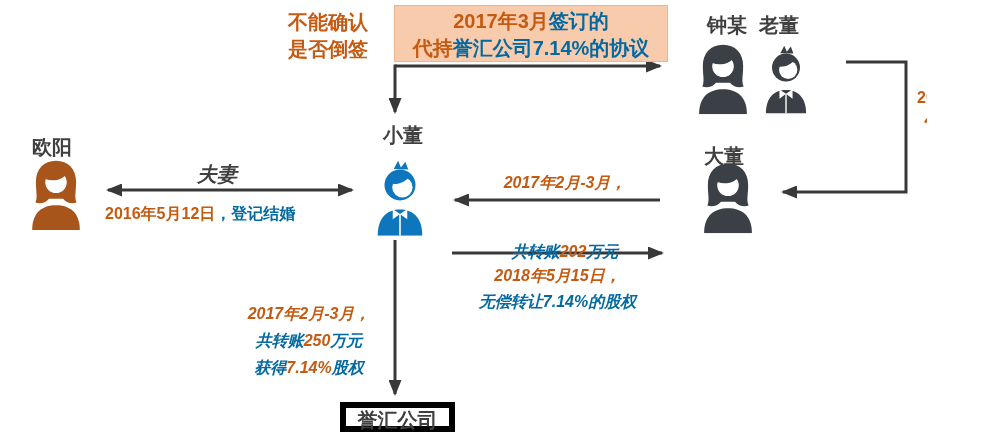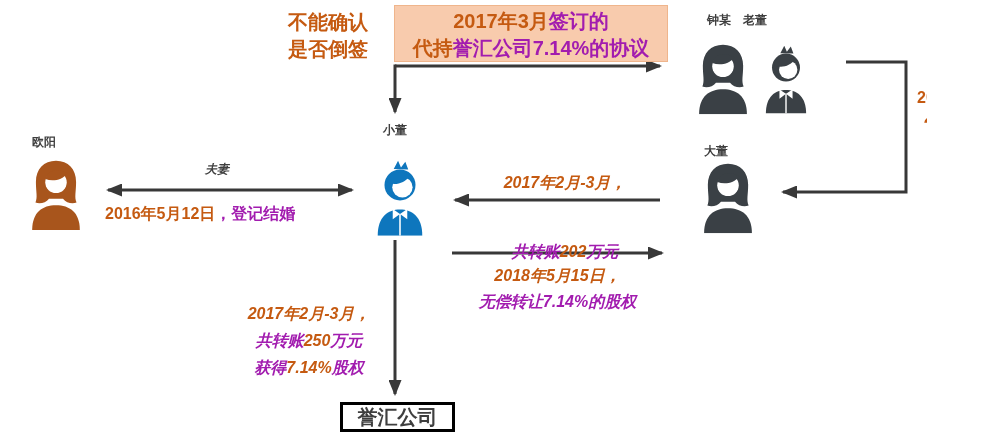--- a/index.html
+++ b/index.html
@@ -3,33 +3,33 @@
 <meta charset="utf-8">
 <style>
   html,body{margin:0;padding:0;background:#ffffff;}
   .canvas{
     position:relative;width:927px;height:437px;background:#ffffff;overflow:hidden;
     font-family:"Liberation Sans","DejaVu Sans",sans-serif;
     color:#3F3F3F;font-weight:600;
   }
   .abs{position:absolute;}
   .orange{color:#C55A11;}
-  .dark{color:#a21caf;}
-  .lbl{font-size:12px;white-space:nowrap;}
+  .dark{color:#0369a1;}
+  .lbl{font-size:20px;white-space:nowrap;}
   .anno{font-size:16px;line-height:27px;white-space:nowrap;}
   .center{text-align:center;font-style:italic;}
   .agreement-box{
     left:394px;top:5px;width:274px;height:57px;
     background:#F8CBAD;border:1px solid #EFB58C;
     font-size:20px;line-height:27px;text-align:center;padding-top:2px;box-sizing:border-box;
   }
   .note{left:288px;top:9px;width:96px;font-size:20px;line-height:27px;color:#C55A11;text-align:left;}
   .company-box{
     left:340px;top:402px;width:115px;height:30px;
-    border:3px solid #000000;box-sizing:border-box;
+    border:6px solid #000000;box-sizing:border-box;
     font-size:20px;line-height:25px;text-align:center;background:#fff;
   }
   .person{display:block;}
   .q{font-size:27px;font-weight:700;color:#C55A11;}
   svg.overlay{position:absolute;left:0;top:0;pointer-events:none;}
 </style>
 </head>
 <body>
 
 <div class="canvas">

